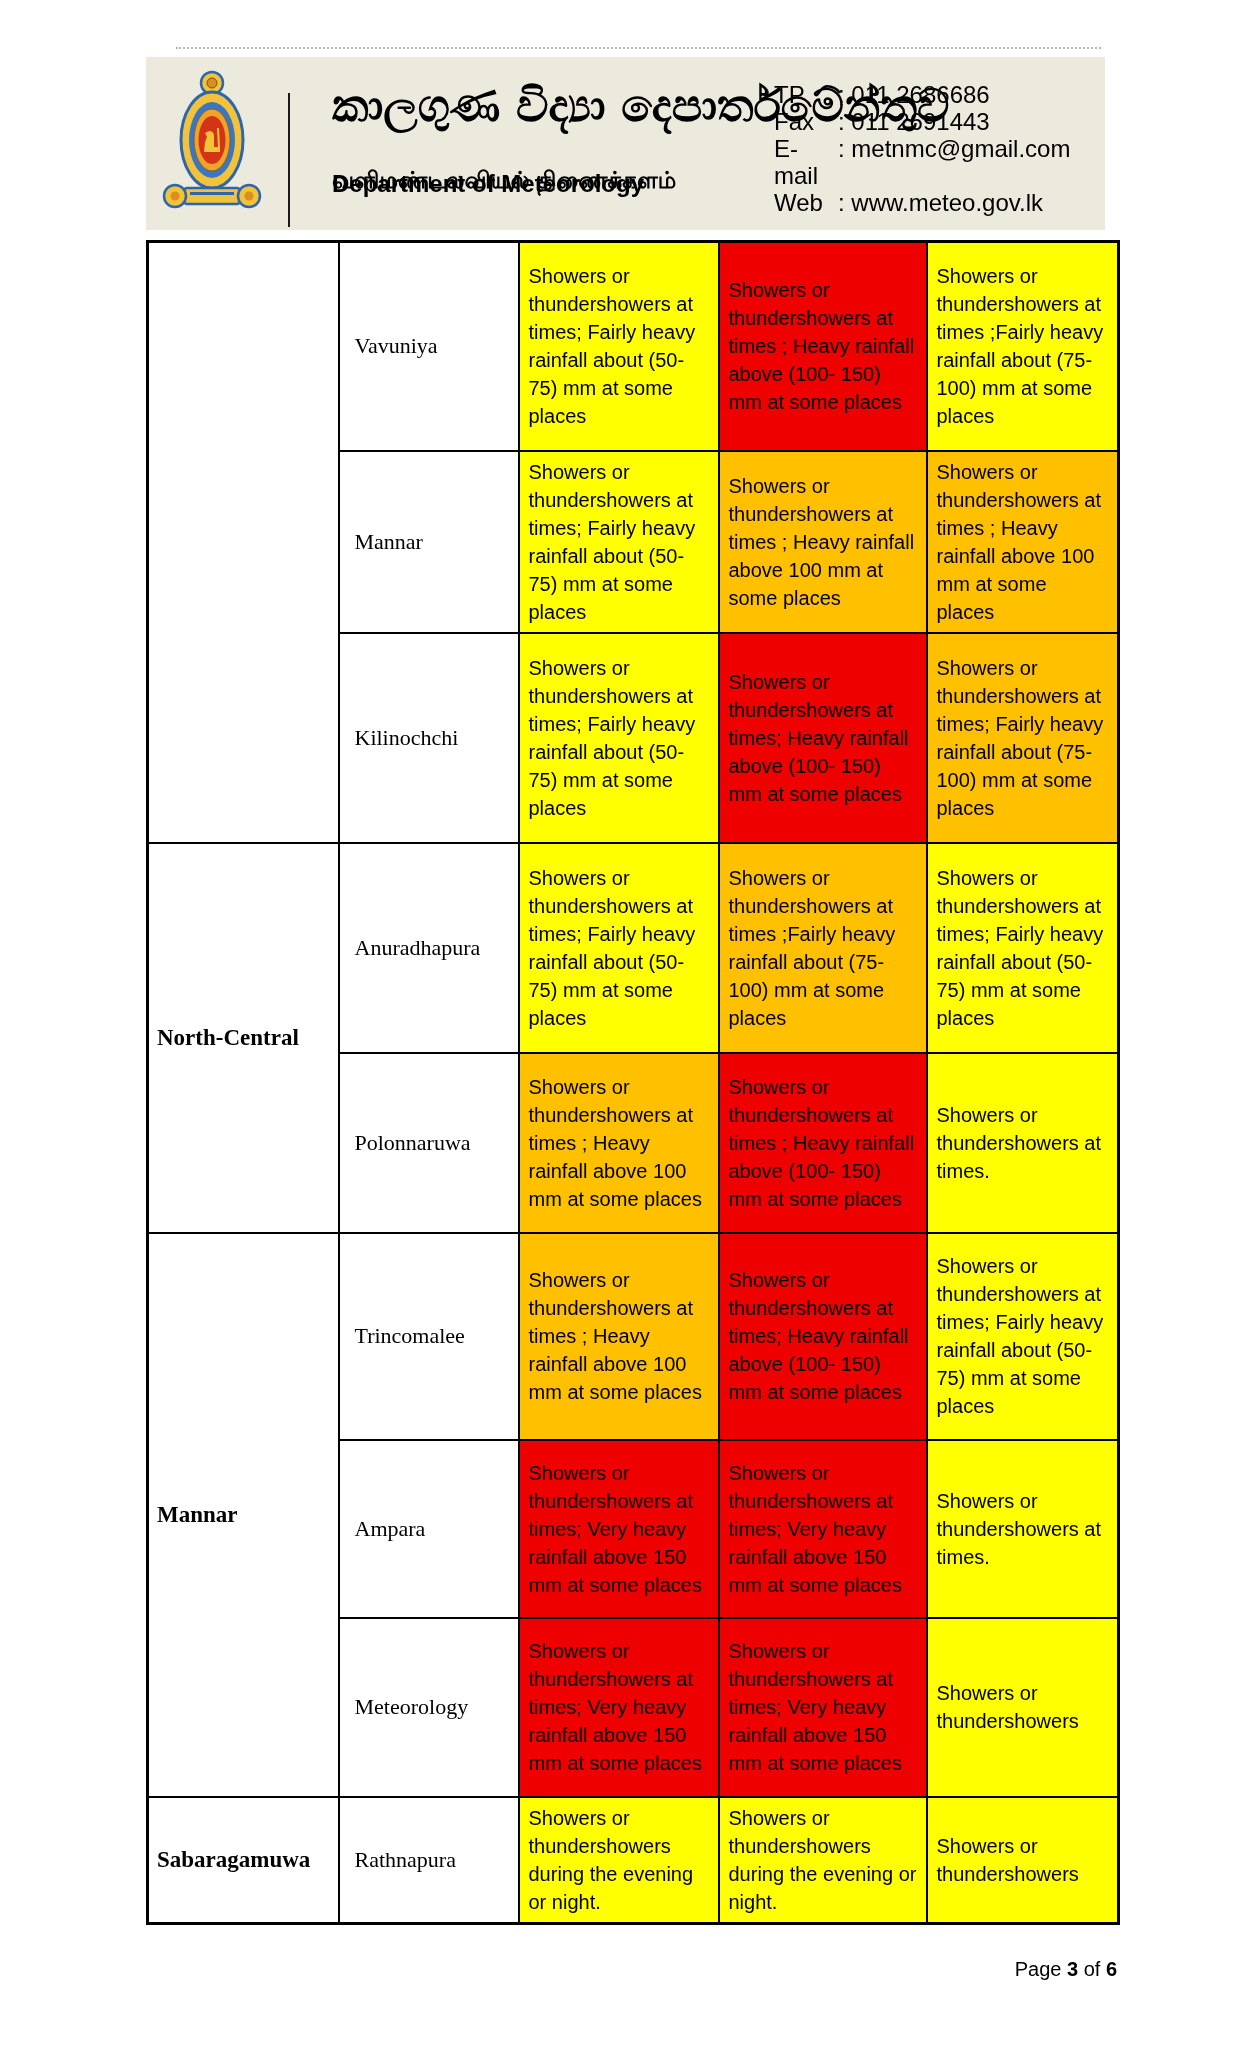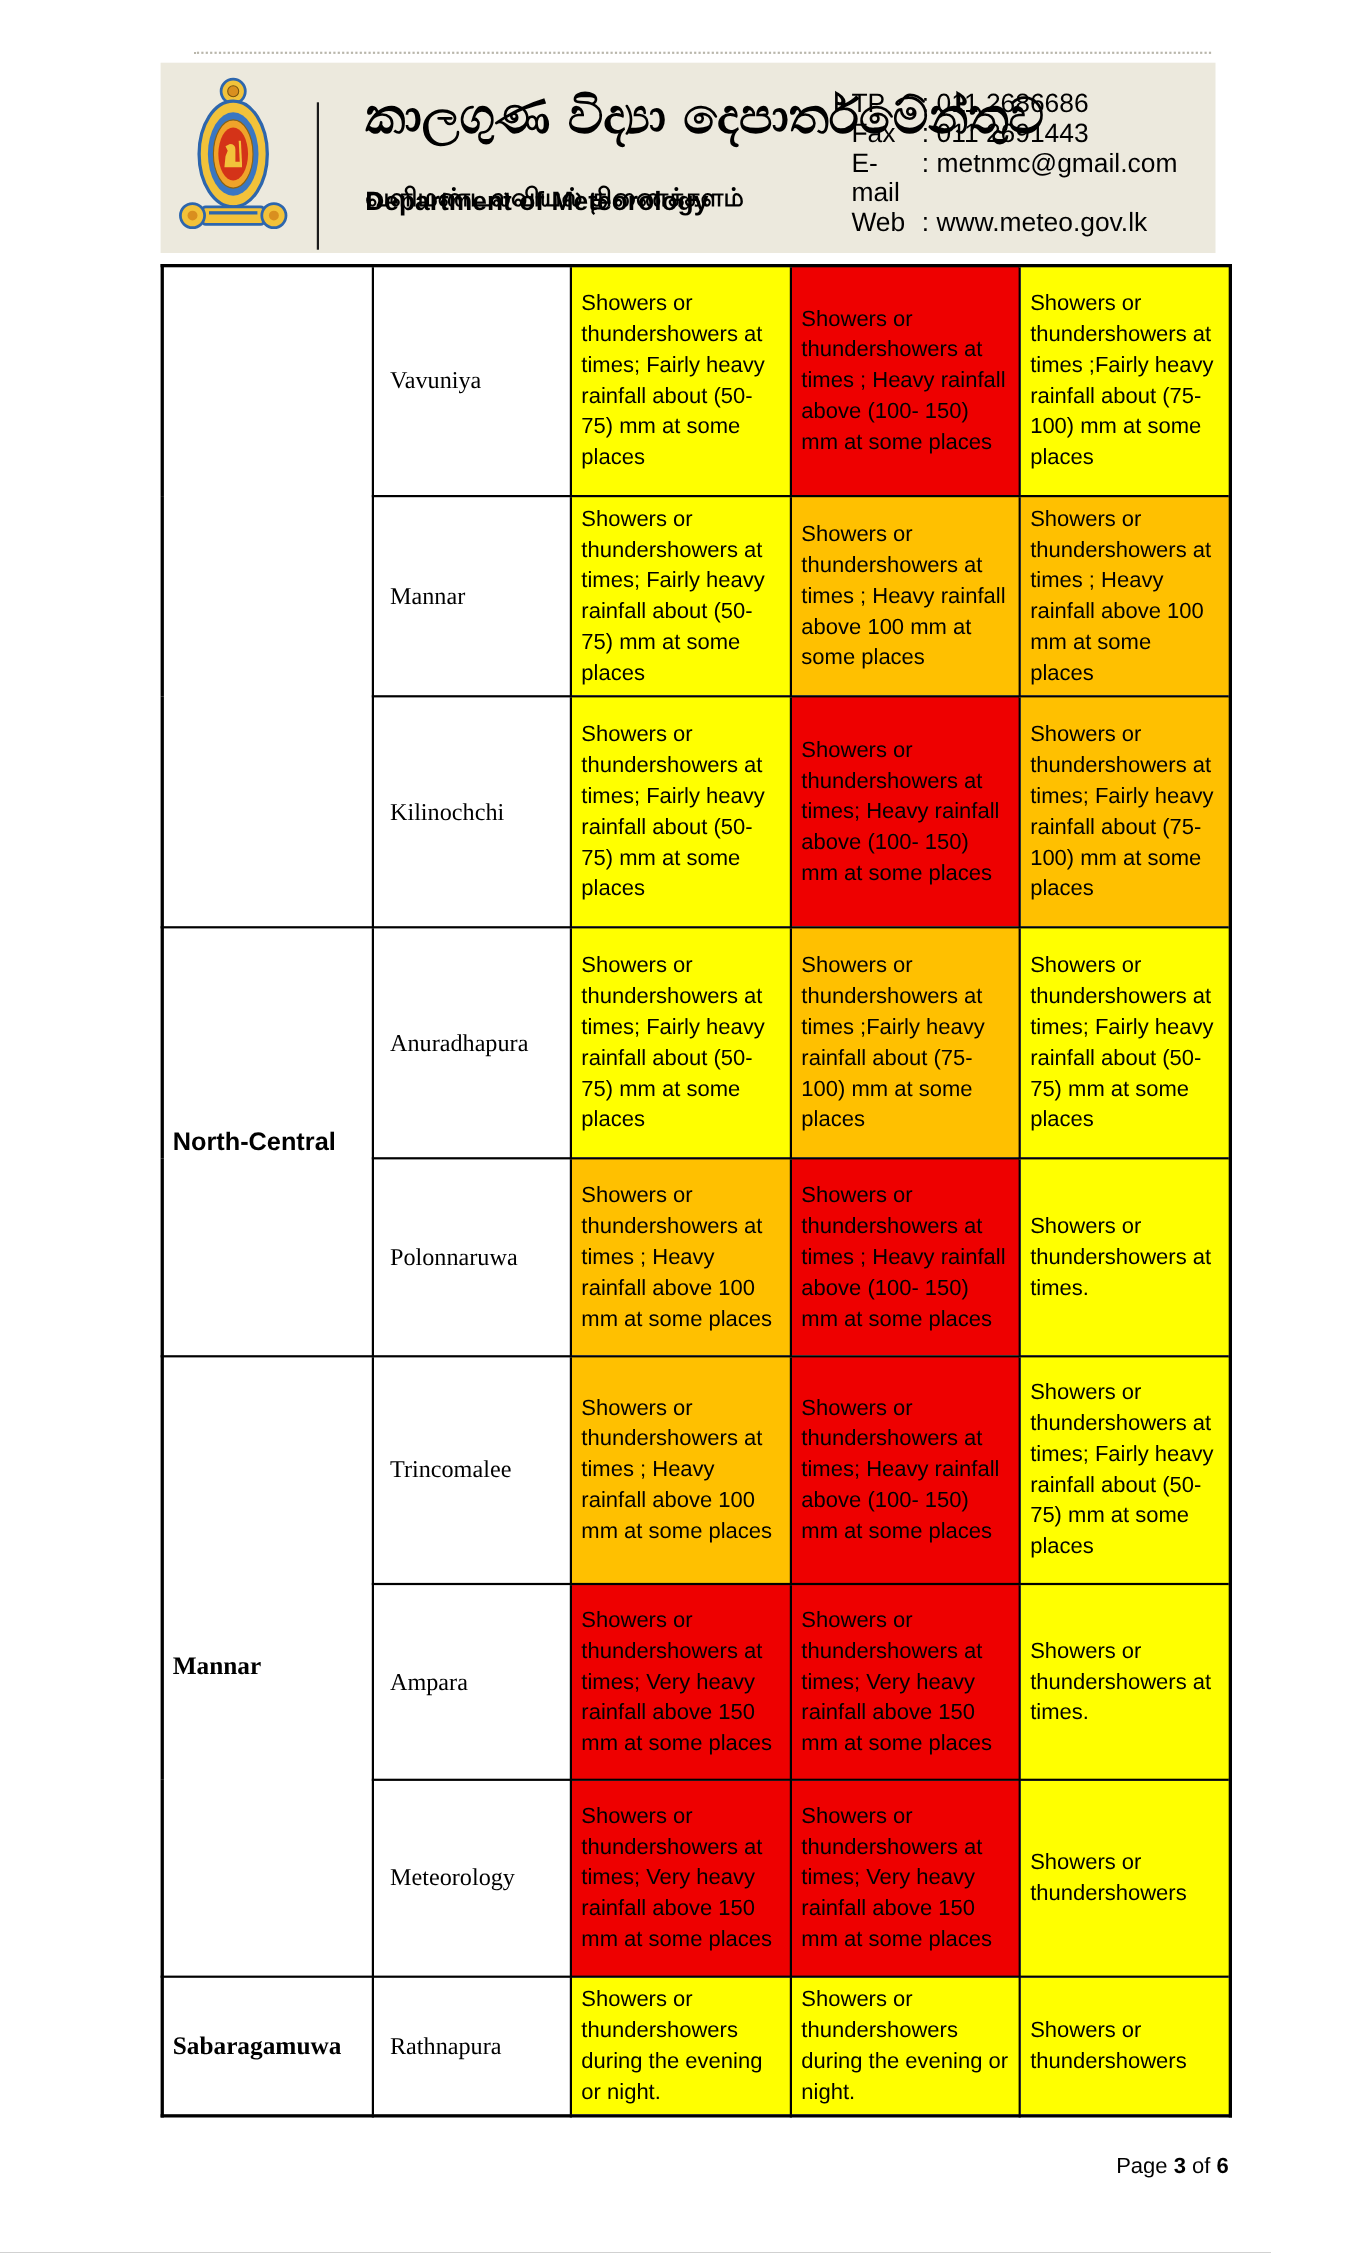--- a/index.html
+++ b/index.html
@@ -40,21 +40,21 @@
   table.forecast-table {
     position:absolute; left:146px; top:240px; width:971px;
     border-collapse:collapse; table-layout:fixed;
     border:3px solid #000;
   }
   .forecast-table td { border:2px solid #000; overflow:hidden; }
   td.region-cell {
     background:#fff; vertical-align:middle; padding:4px 4px 4px 8px;
     font-weight:bold; font-size:23px;
   }
-  td.region-sans { font-family:Liberation Sans, sans-serif; }
+  td.region-sans { font-family:Liberation Serif, serif; }
   td.region-serif { font-family:"Liberation Serif", serif; }
   td.district-cell {
     background:#fff; vertical-align:middle; padding:4px 4px 4px 15px;
     font-family:"Liberation Serif", serif; font-size:22px;
   }
   td.forecast-cell {
     vertical-align:middle; padding:6px 9px;
     font-size:20px; line-height:28px;
   }
   tr.r1 { height:209px; }

